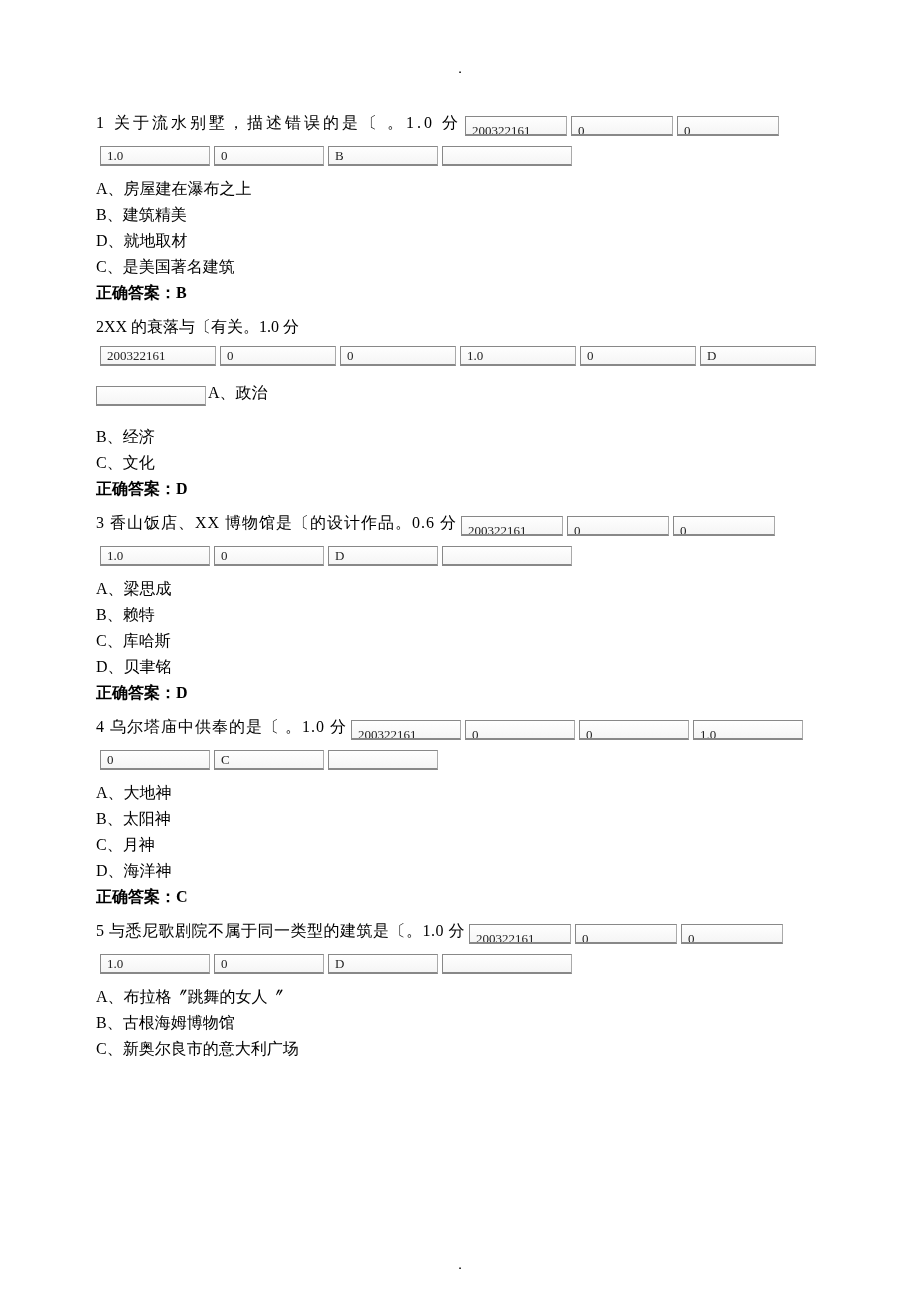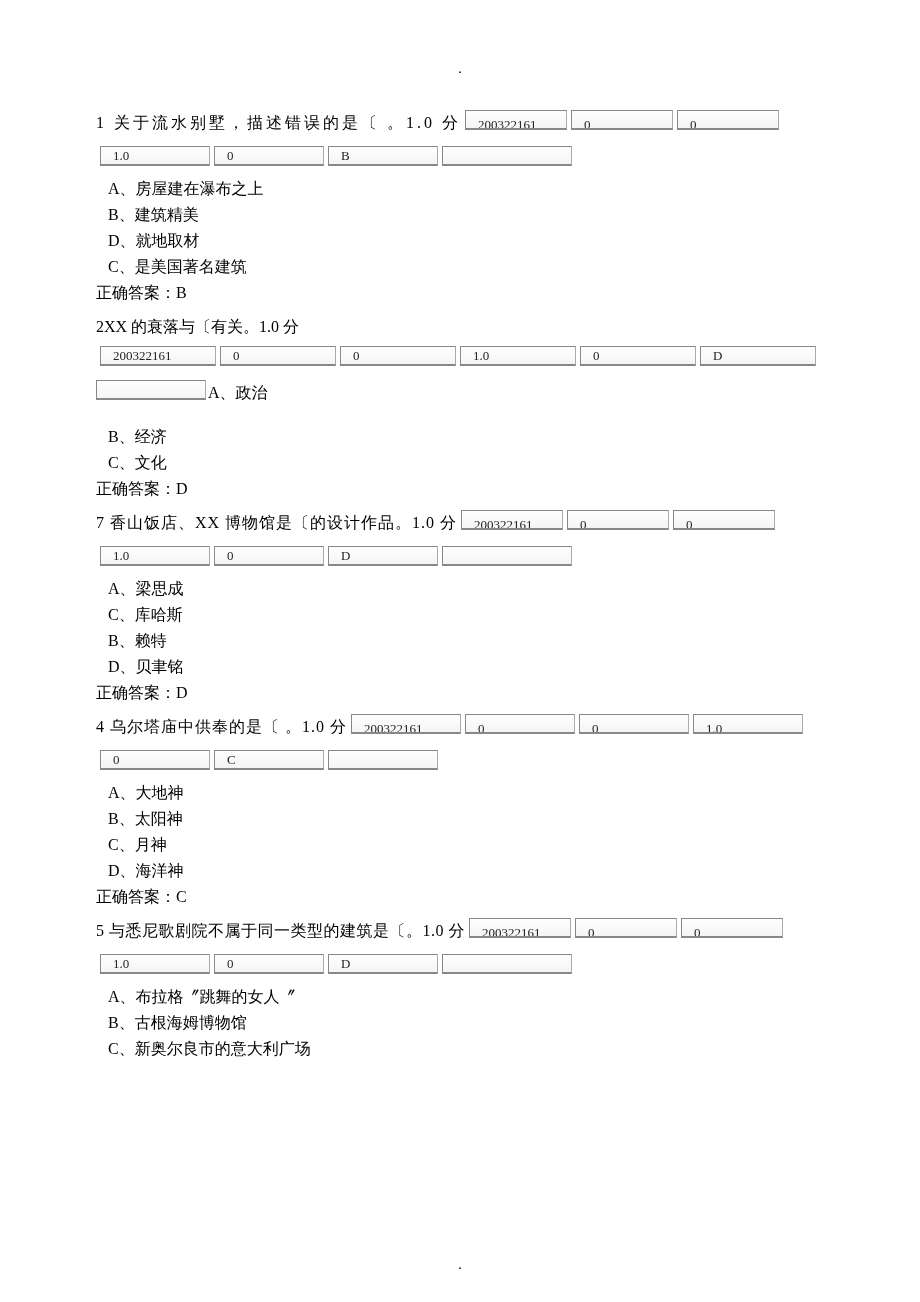--- a/index.html
+++ b/index.html
@@ -30,21 +30,21 @@
   }
   .heading {
     margin-bottom: 18px;
     letter-spacing: 1px;
   }
   .q-block {
     margin-bottom: 8px;
   }
   .q-row {
     display: flex;
-    align-items: flex-start;
+    align-items: flex-end;
     flex-wrap: wrap;
     margin-bottom: 10px;
     line-height: 26px;
   }
   .q-text {
     letter-spacing: 3px;
     white-space: pre;
   }
   .cell-row {
     display: flex;
@@ -53,21 +53,21 @@
     margin-left: 4px;
   }
   .cell {
     border-left: 1px solid #888;
     border-top: 1px solid #888;
     border-right: 1px solid #aaa;
     border-bottom: 2px solid #888;
     background: linear-gradient(180deg, #fefefe 0%, #f5f5f5 100%);
     height: 20px;
     box-sizing: border-box;
-    padding: 1px 12px;
+    padding: 1px 6px;
     font-family: "Times New Roman", serif;
     font-size: 13px;
     color: #222;
     min-width: 0;
     overflow: hidden;
     white-space: nowrap;
   }
   .cell + .cell {
     margin-left: 4px;
   }
@@ -76,25 +76,25 @@
     vertical-align: middle;
   }
   .inline-cells .cell {
     margin-left: 4px;
   }
   .options {
     line-height: 26px;
   }
   .opt-line {
     display: block;
-    margin-left: 12px;
   }
   .ans-line {
     display: block;
     margin-bottom: 2px;
+    font-weight: bold;
   }
   .spaced {
     letter-spacing: 1px;
   }
 </style>
 </head>
 <body>
 
 <div class="dot-center">．</div>
 
@@ -145,37 +145,37 @@
     </div>
     <div class="options">
       <span class="opt-line">B、经济</span>
       <span class="opt-line">C、文化</span>
       <span class="ans-line"><span>正确答案：</span><span>D</span></span>
     </div>
   </div>
 
   <div class="q-block">
     <div class="q-row">
-      <span class="spaced">7 香山饭店、XX 博物馆是〔的设计作品。1.0 分</span>
+      <span class="spaced">3 香山饭店、XX 博物馆是〔的设计作品。0.6 分</span>
       <span class="inline-cells">
         <span class="cell" style="width:102px">200322161</span>
         <span class="cell" style="width:102px">0</span>
         <span class="cell" style="width:102px">0</span>
       </span>
     </div>
     <div class="cell-row">
       <span class="cell" style="width:110px">1.0</span>
       <span class="cell" style="width:110px">0</span>
       <span class="cell" style="width:110px">D</span>
       <span class="cell" style="width:130px"></span>
     </div>
     <div class="options">
       <span class="opt-line">A、梁思成</span>
+      <span class="opt-line">B、赖特</span>
       <span class="opt-line">C、库哈斯</span>
-      <span class="opt-line">B、赖特</span>
       <span class="opt-line">D、贝聿铭</span>
       <span class="ans-line"><span>正确答案：</span><span>D</span></span>
     </div>
   </div>
 
   <div class="q-block">
     <div class="q-row">
       <span class="spaced">4 乌尔塔庙中供奉的是〔 。1.0 分</span>
       <span class="inline-cells">
         <span class="cell" style="width:110px">200322161</span>

